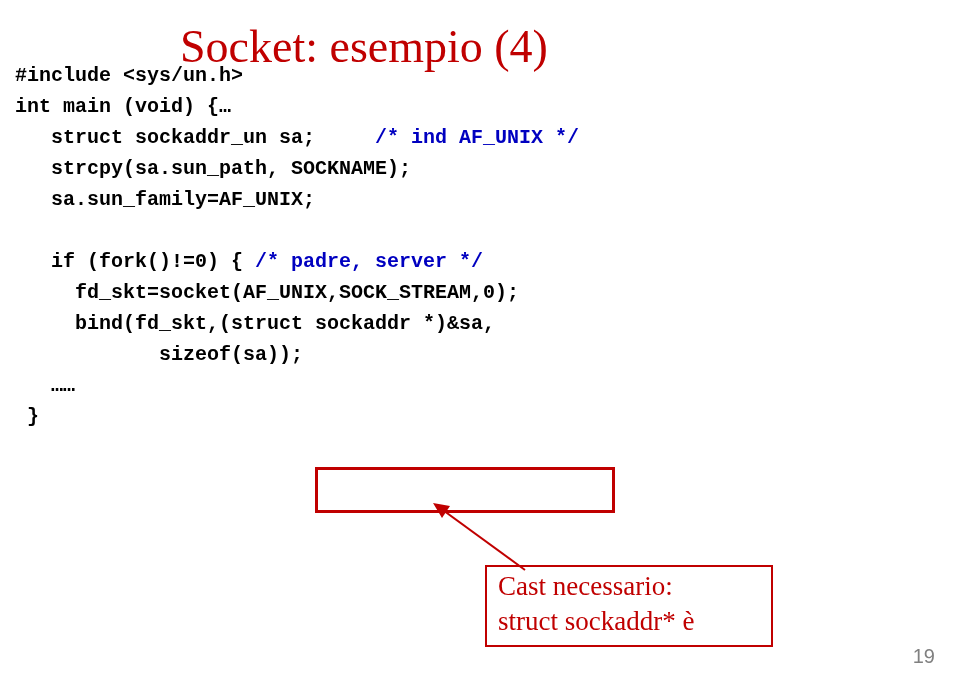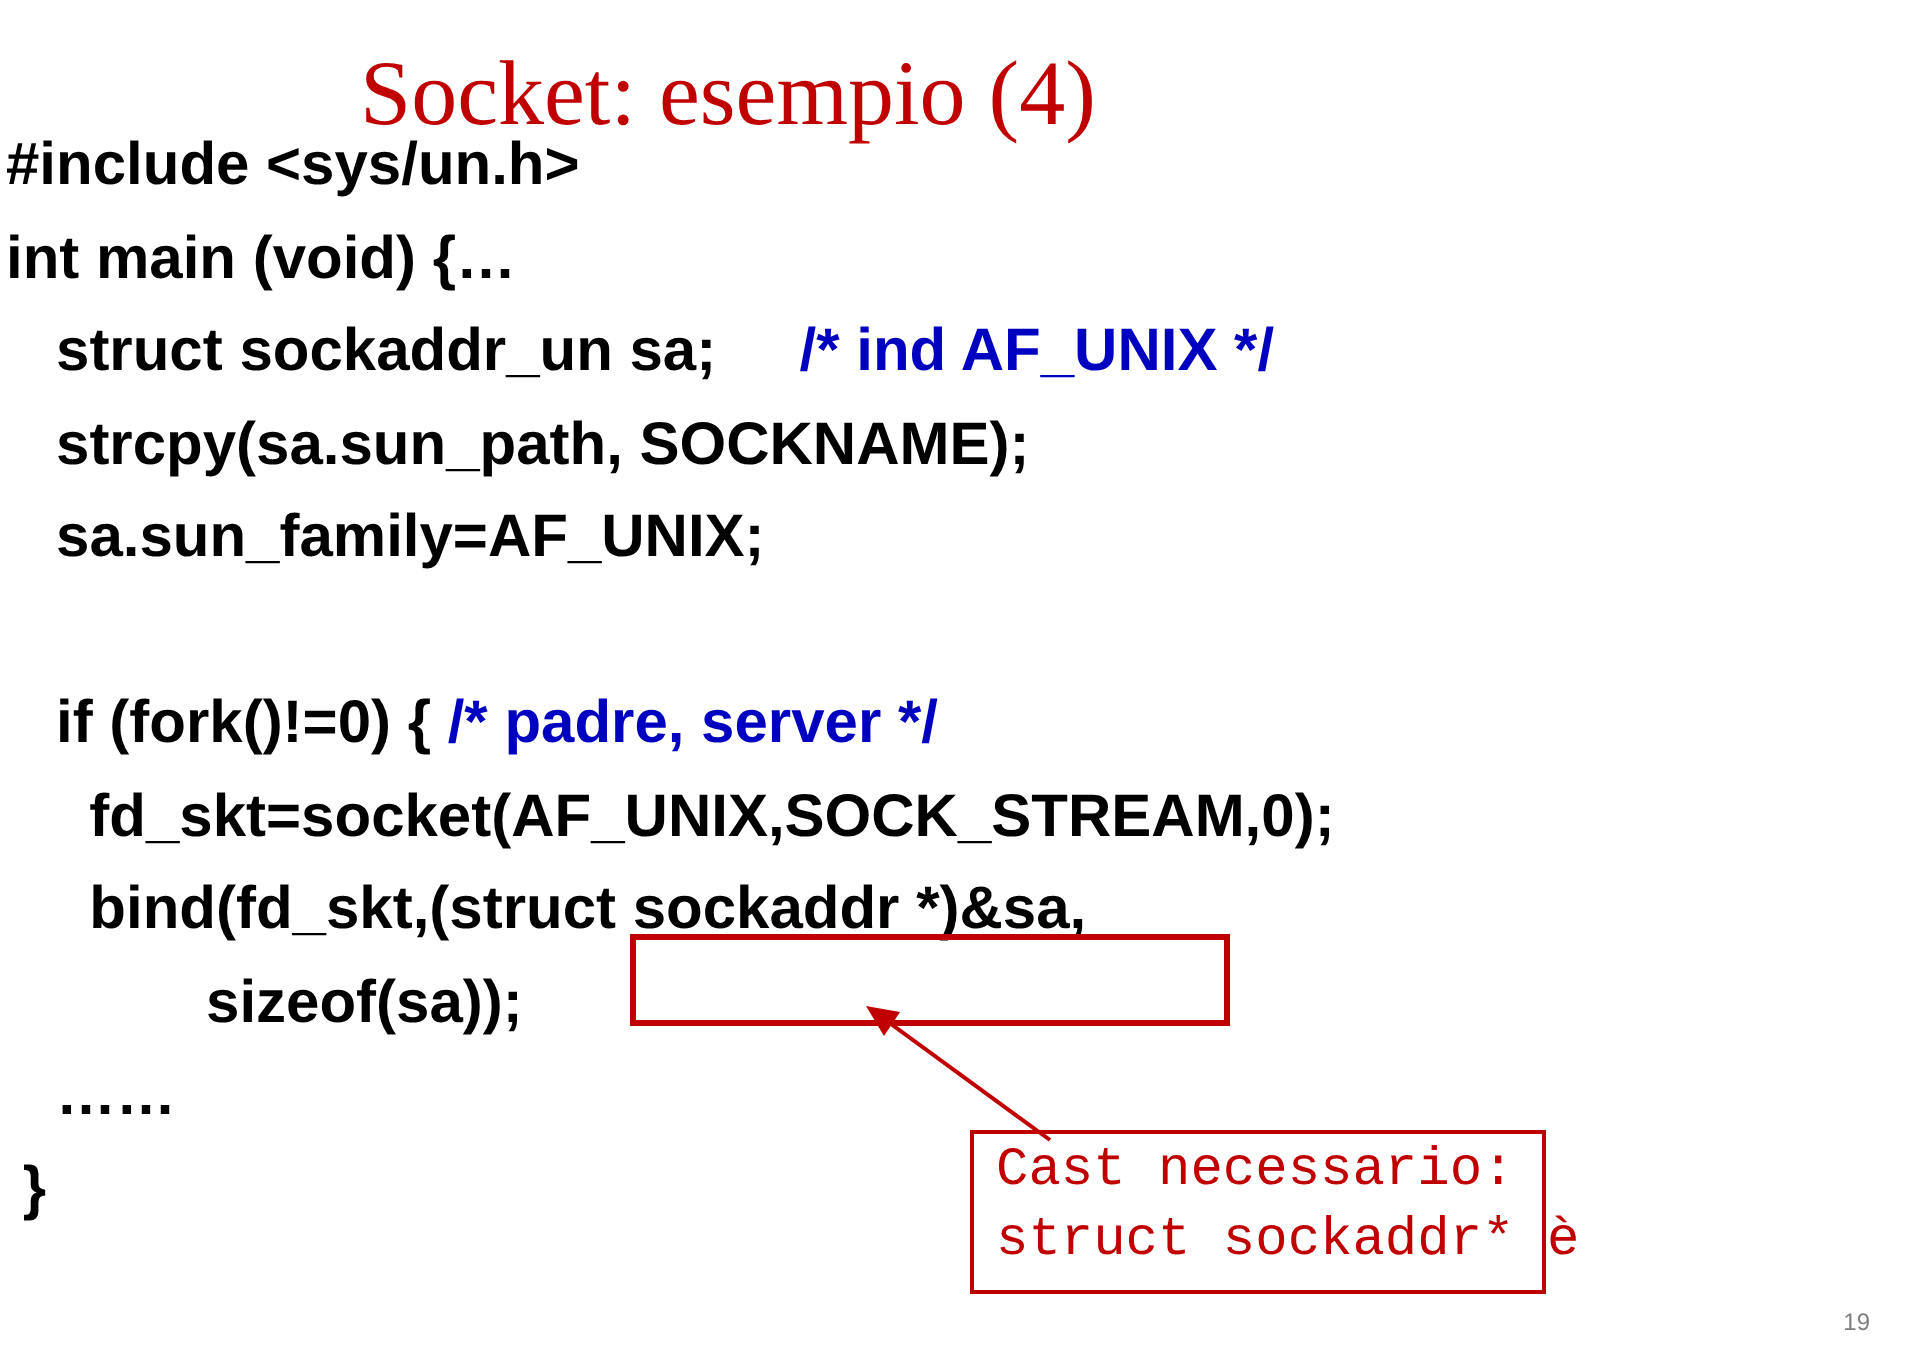--- a/index.html
+++ b/index.html
@@ -15,43 +15,43 @@
   .title {
     position: absolute;
     top: 20px;
     left: 180px;
     font-size: 46px;
     color: #c00000;
   }
   .code {
     position: absolute;
     top: 60px;
-    left: 3px;
-    font-family: Liberation Sans, sans-serif;
-    font-size: 30px;
+    left: 15px;
+    font-family: Liberation Mono, monospace;
+    font-size: 20px;
     font-weight: bold;
     line-height: 1.55;
     color: #000000;
     white-space: pre;
   }
   .blue { color: #0000c0; }
   .callout-box {
     position: absolute;
     left: 485px;
     top: 565px;
     width: 288px;
     height: 82px;
     border: 2px solid #c00000;
     box-sizing: border-box;
   }
   .callout-text {
     position: absolute;
     left: 498px;
     top: 569px;
-    font-family: Liberation Mono, monospace;
+    font-family: Liberation Serif, serif;
     font-size: 27px;
     color: #c00000;
     line-height: 1.3;
   }
   .highlight-box {
     position: absolute;
     left: 315px;
     top: 467px;
     width: 300px;
     height: 46px;
@@ -65,21 +65,21 @@
     top: 500px;
     width: 105px;
     height: 75px;
     z-index: 4;
   }
   .page-num {
     position: absolute;
     right: 25px;
     bottom: 15px;
     font-family: Arial, Helvetica, sans-serif;
-    font-size: 12px;
+    font-size: 20px;
     color: #808080;
   }
 </style>
 </head>
 <body>
 
 <div class="title">Socket: esempio (4)</div>
 
 <div class="code"><span>#include &lt;sys/un.h&gt;</span>
 <span>int main (void) {…</span>

